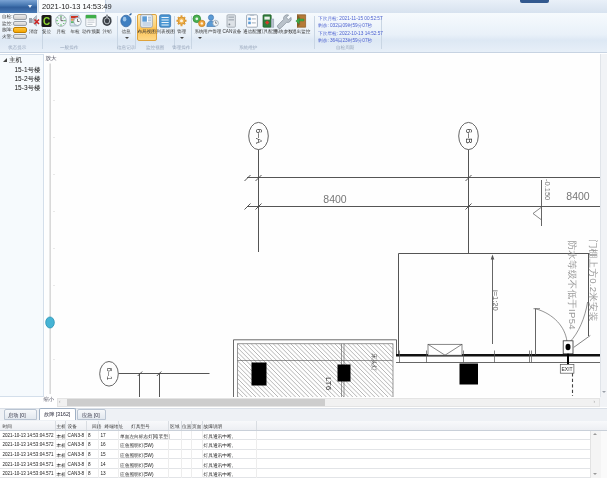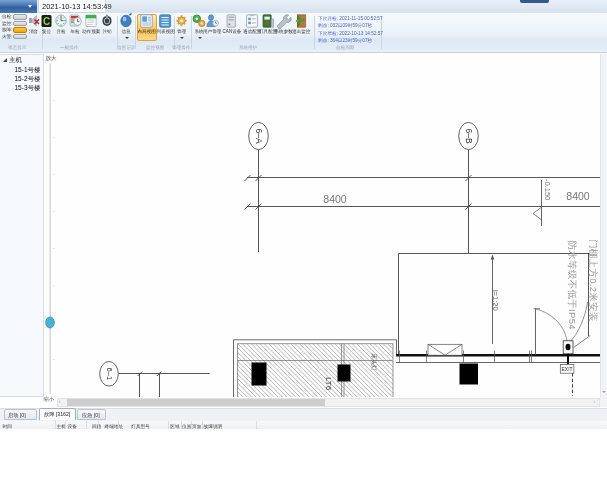--- a/index.html
+++ b/index.html
@@ -1,16 +1,16 @@
 <!DOCTYPE html>
 <html><head>
 <meta charset="utf-8">
 <style>
 html,body{margin:0;padding:0;}
-#app{position:relative;width:607px;height:429px;overflow:hidden;background:#fff;
+#app{position:relative;width:607px;height:478px;overflow:hidden;background:#fff;
   font-family:"Liberation Sans",sans-serif;-webkit-font-smoothing:antialiased;}
 #app *{position:absolute;box-sizing:border-box;}
 .t{white-space:nowrap;}
 </style>
 </head>
 <body>
 <div id="app">
 
 <div style="left:0;top:0;width:607px;height:13px;background:linear-gradient(#e9f0f8,#d7e2ef);"></div>
 <div style="left:0;top:0;width:37px;height:13px;background:linear-gradient(#7aa3d4,#4172ad 45%,#315e9b 55%,#497ab5);"></div>

